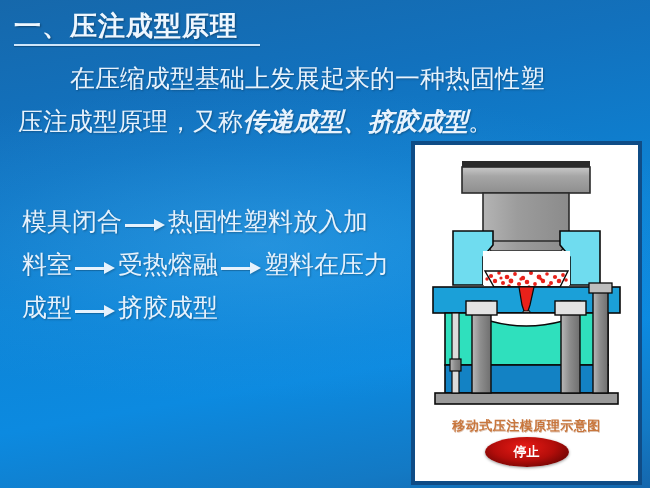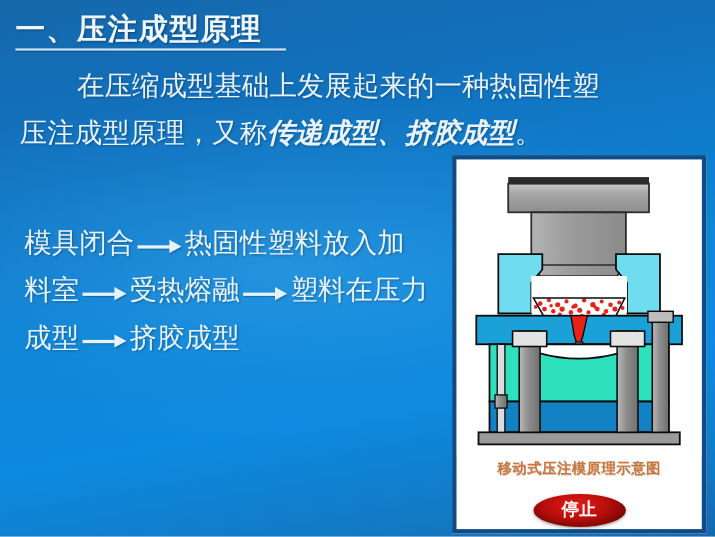--- a/index.html
+++ b/index.html
@@ -136,28 +136,28 @@
     text-align: center;
     font-size: 13px;
     font-weight: bold;
     color: #c8763d;
     letter-spacing: 0.5px;
     text-shadow: 0.5px 0.5px 0 rgba(160,90,40,0.35);
   }
   #stop-button {
     position: absolute;
     left: 50%;
-    top: 304px;
+    top: 292px;
     transform: translateX(-50%);
     width: 84px;
     height: 30px;
     border-radius: 50% / 50%;
     background: radial-gradient(ellipse at 46% 34%, #e81b15 0%, #b30d0a 48%, #5c0302 88%, #2b0000 100%);
     color: #ffffff;
-    font-size: 16px;
+    font-size: 13px;
     font-weight: bold;
     line-height: 30px;
     text-align: center;
     box-shadow: 0 1px 3px rgba(0,0,0,0.4);
   }
 </style>
 </head>
 <body>
 
 <div id="slide">

